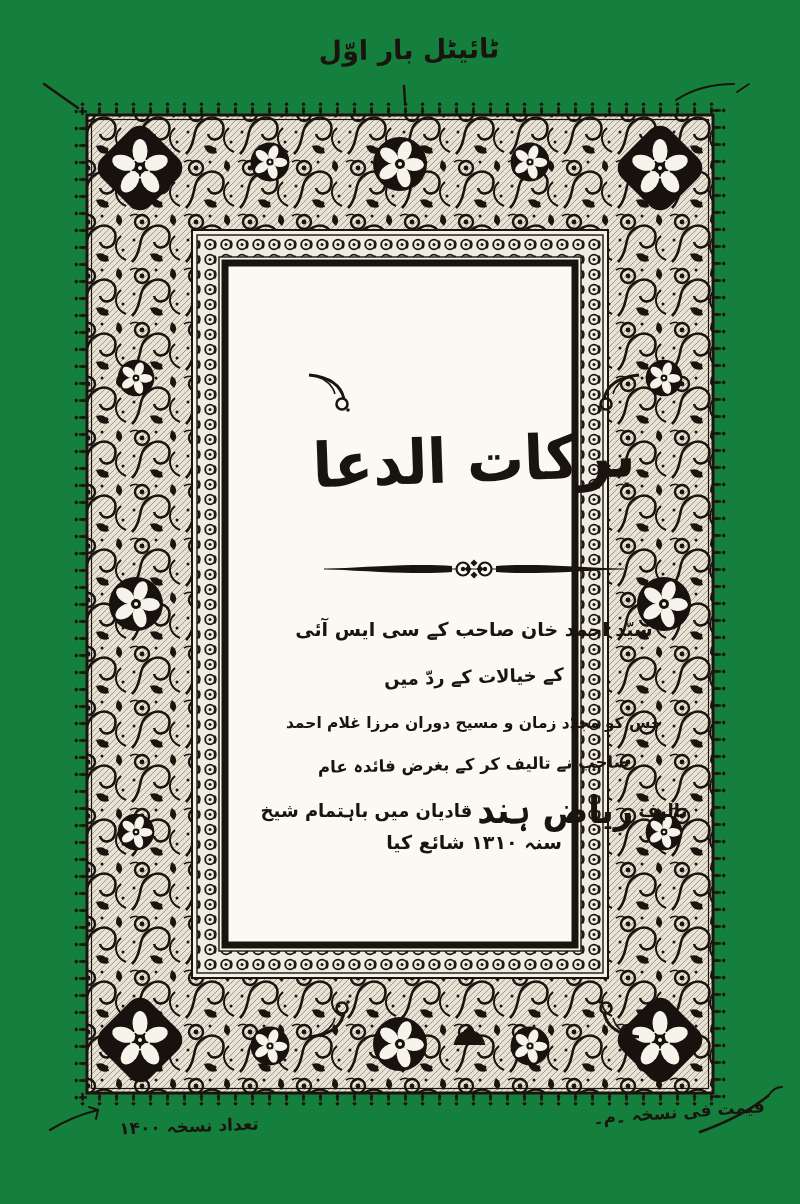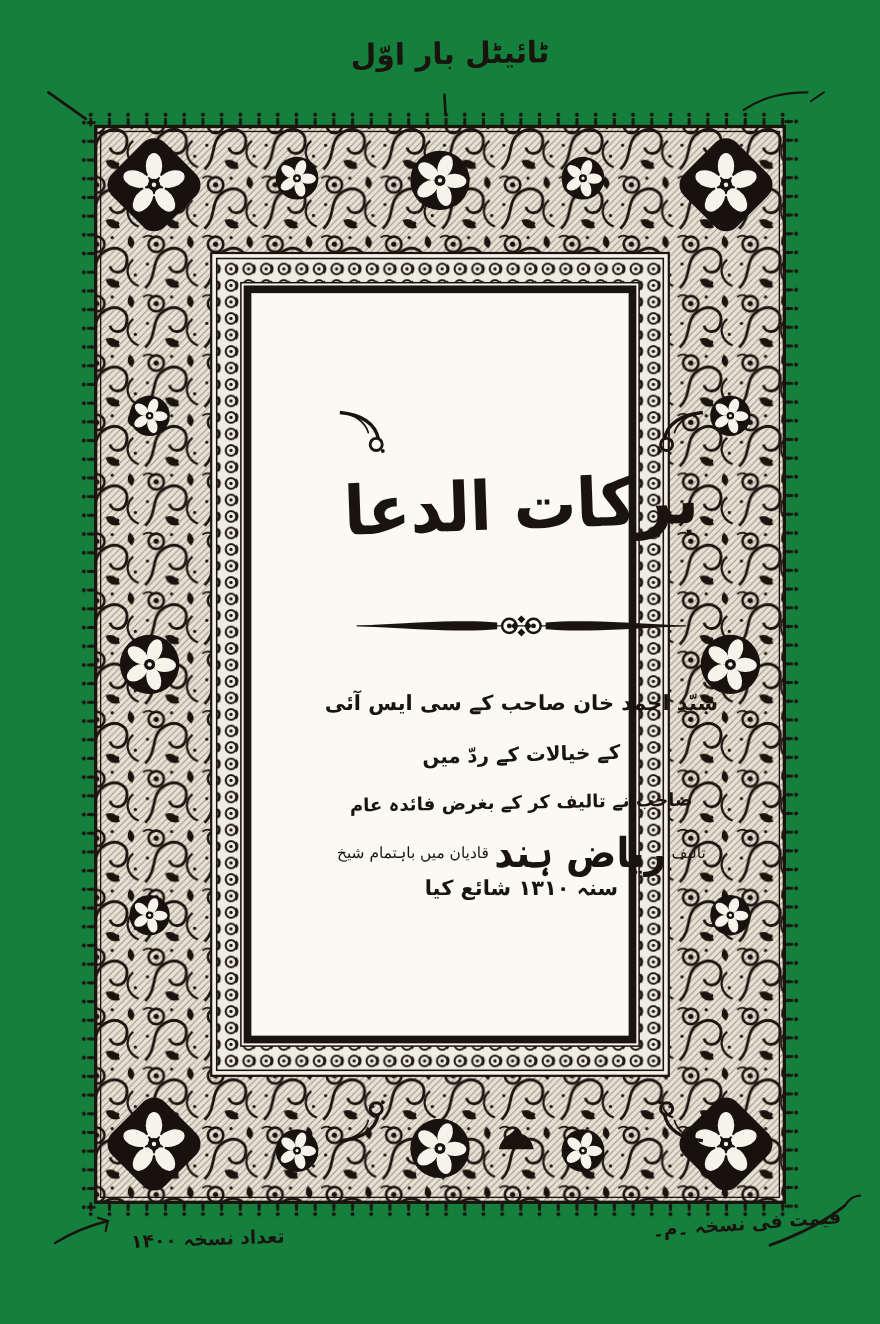--- a/index.html
+++ b/index.html
@@ -36,29 +36,29 @@
   }
   .main-title{
     height:182px;width:100%;
     display:flex;align-items:center;justify-content:center;
     font-size:57px;font-weight:bold;
     transform:rotate(-2deg) scaleY(1.08);
     white-space:nowrap;
   }
   .divider-svg{margin-top:6px;}
   .line{white-space:nowrap;line-height:1.35;}
-  .l-subject1{margin-top:46px;font-size:19px;font-weight:bold;}
+  .l-subject1{margin-top:36px;font-size:19px;font-weight:bold;}
   .l-subject2{margin-top:22px;font-size:18px;font-weight:bold;transform:rotate(-1.5deg);}
   .l-author1{margin-top:24px;font-size:15.5px;font-weight:bold;}
   .l-author2{margin-top:20px;font-size:16.5px;font-weight:bold;transform:rotate(-1deg);}
   .publisher{
     margin-top:14px;display:flex;align-items:center;gap:5px;
     direction:rtl;white-space:nowrap;
   }
-  .publisher .pre,.publisher .post{font-size:14px;font-weight:normal;}
+  .publisher .pre,.publisher .post{font-size:18px;font-weight:bold;}
   .publisher .name{font-size:34px;font-weight:bold;transform:scaleY(1.1);}
   .l-printer{margin-top:12px;font-size:15.5px;font-weight:bold;}
   .l-year{font-size:19px;font-weight:bold;}
   
   .flourish{position:absolute;}
   .flourish.tl{left:4px;top:4px;}
   .flourish.tr{right:4px;top:4px;transform:scaleX(-1);}
   .flourish.bl{left:4px;bottom:4px;transform:scaleY(-1);}
   .flourish.br{right:4px;bottom:4px;transform:scale(-1,-1);}
   .dome{position:absolute;left:50%;bottom:-2px;transform:translateX(-62%);}
@@ -236,20 +236,21 @@
         <g fill="#1a140f">
           <rect x="147.5" y="3.5" width="5" height="5" transform="rotate(45 150 6)"></rect>
           <rect x="147.5" y="15.5" width="5" height="5" transform="rotate(45 150 18)"></rect>
           <rect x="141.5" y="9.5" width="5" height="5" transform="rotate(45 144 12)"></rect>
           <rect x="153.5" y="9.5" width="5" height="5" transform="rotate(45 156 12)"></rect>
         </g>
       </svg>
 
       <div class="line l-subject1" lang="ur">سیّد احمد خان صاحب کے سی ایس آئی</div>
       <div class="line l-subject2" lang="ur">کے خیالات کے ردّ میں</div>
+      <div class="line l-author1" lang="ur">جس کو مجدّد زمان و مسیح دوران مرزا غلام احمد</div>
       <div class="line l-author2" lang="ur">صاحب نے تالیف کر کے بغرض فائدہ عام</div>
 
       <div class="publisher">
         <span class="pre" lang="ur">تالیف</span>
         <span class="name" lang="ur">ریاض ہند</span>
         <span class="post" lang="ur">قادیان میں باہتمام شیخ</span>
       </div>
 
       <div class="line l-year" lang="ur">سنہ ۱۳۱۰ شائع کیا</div>
     </div>

